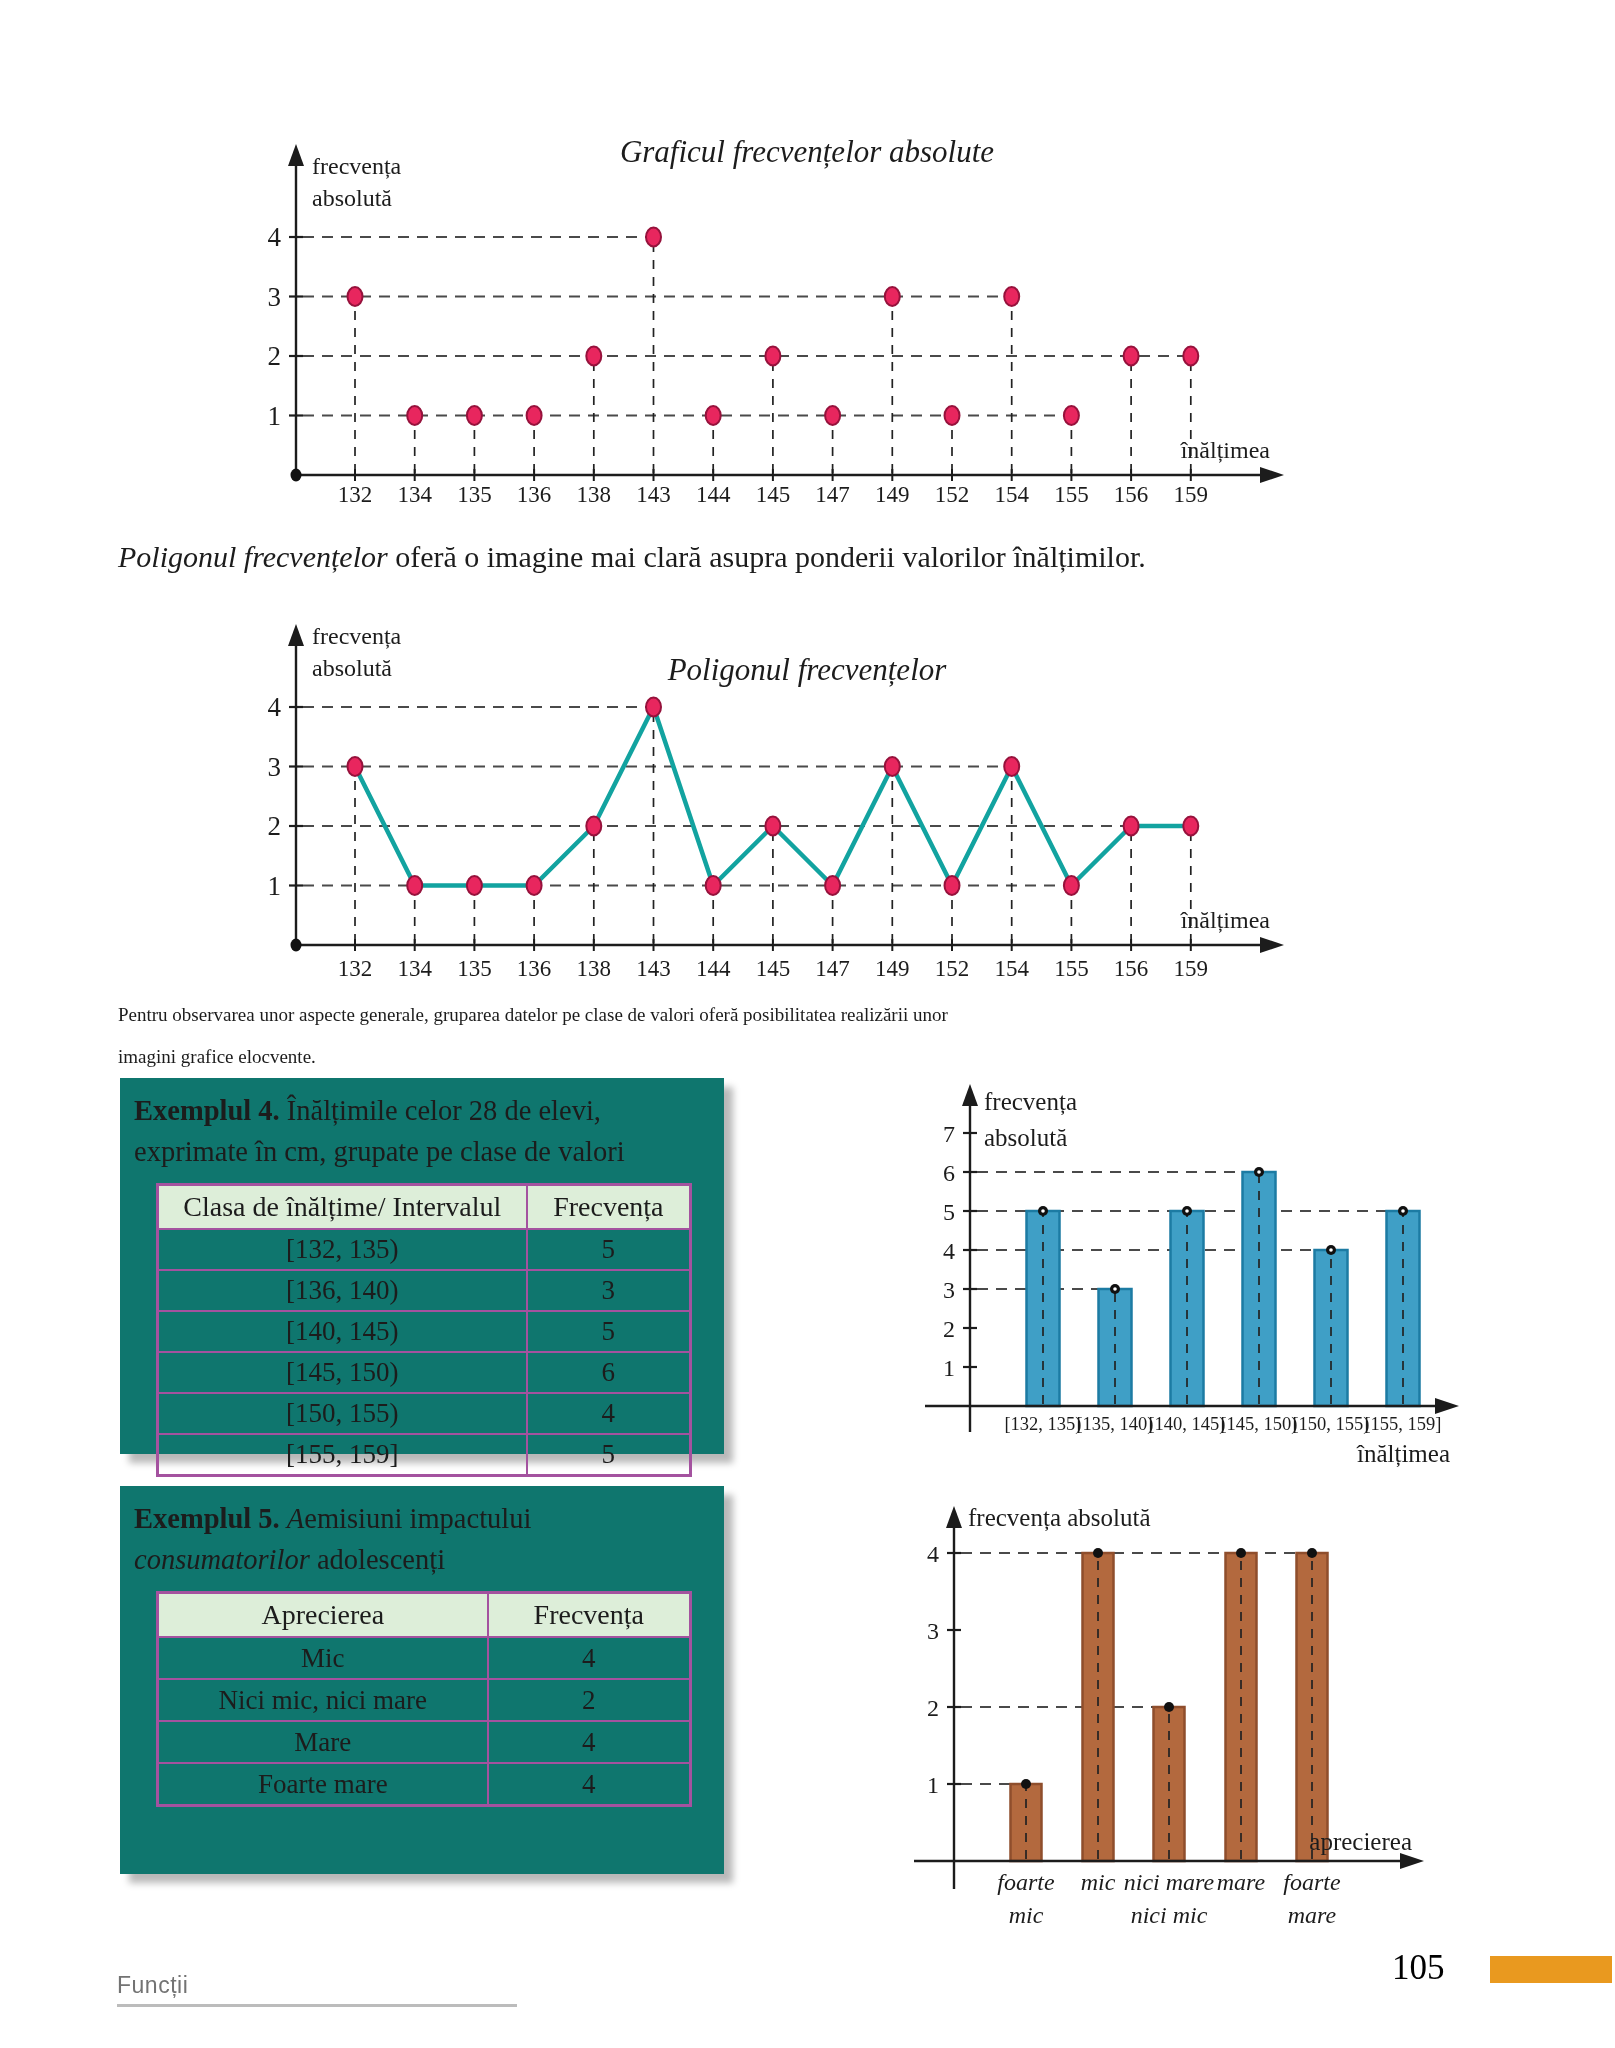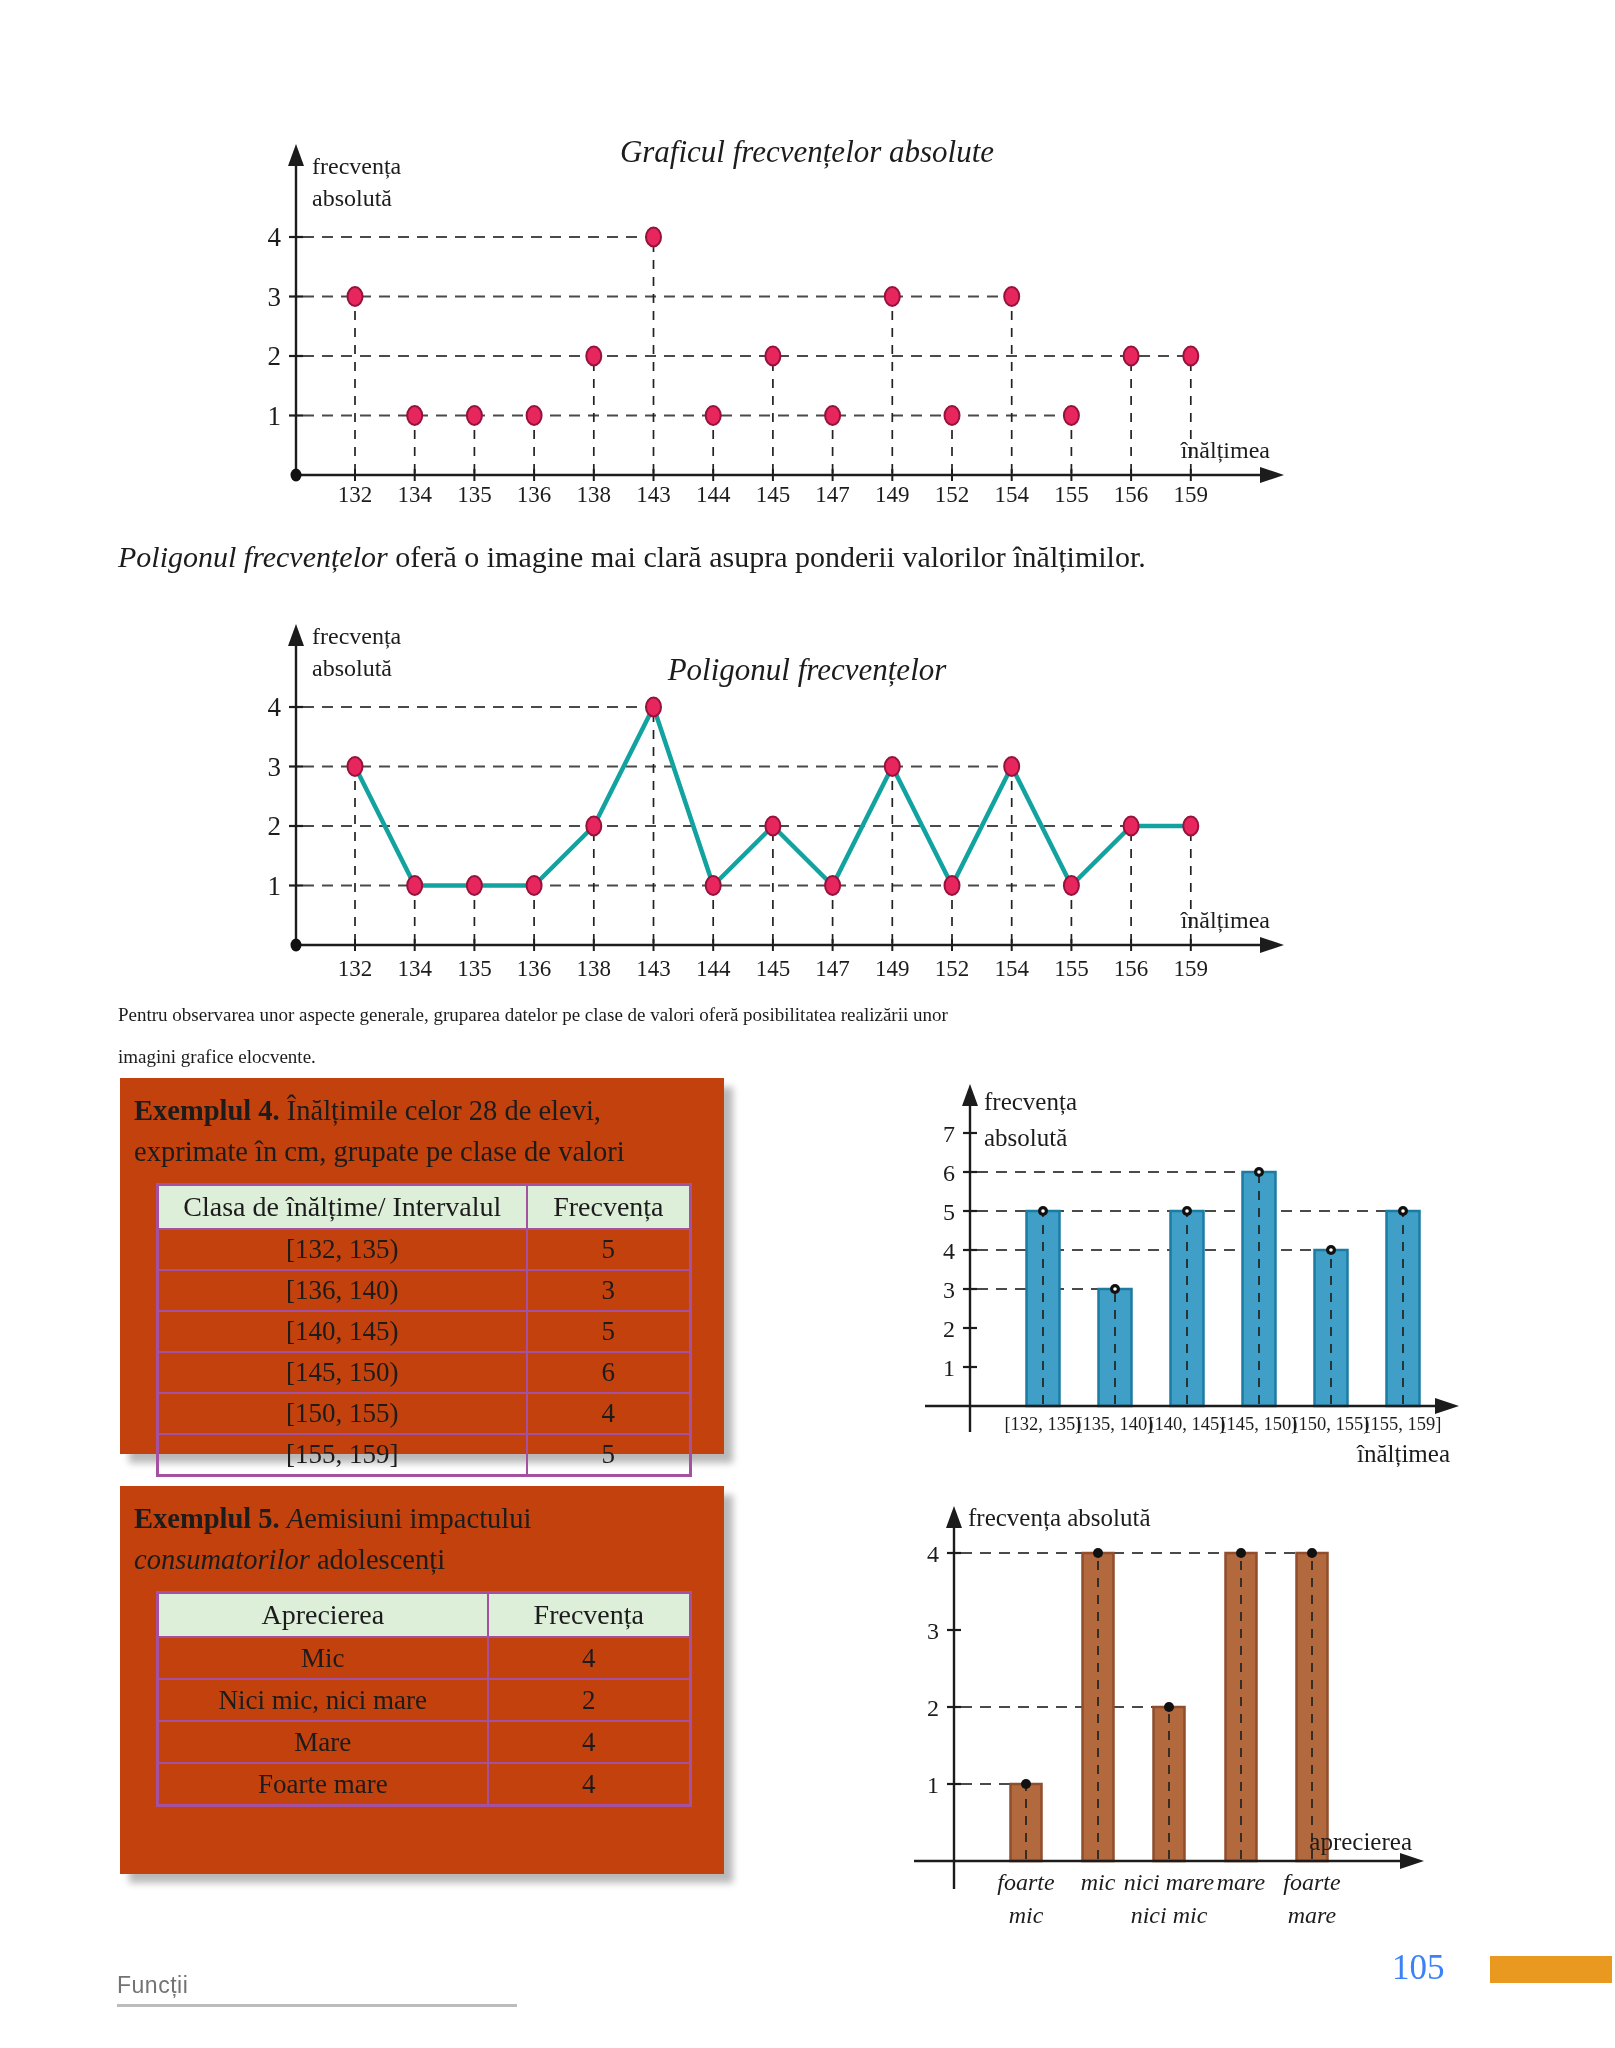--- a/index.html
+++ b/index.html
@@ -3,35 +3,35 @@
 <meta charset="utf-8">
 <style>
   html,body{margin:0;padding:0;background:#ffffff;}
   .page{position:relative;width:1615px;height:2048px;background:#ffffff;overflow:hidden;
         font-family:"Liberation Serif",serif;color:#1c1c1c;}
   svg{position:absolute;overflow:visible;}
   svg text{fill:#1c1c1c;font-family:"Liberation Serif",serif;}
   .sentence{position:absolute;left:118px;top:540px;font-size:30px;white-space:nowrap;}
   .paragraph{position:absolute;left:118px;top:994px;font-size:19px;line-height:42px;}
   .tline{white-space:nowrap;}
-  .example-box{position:absolute;left:120px;width:604px;background:#c2410c;
+  .example-box{position:absolute;left:120px;width:604px;background:#0f766e;
                box-shadow:9px 9px 7px rgba(0,0,0,0.28);padding:12px 22px 10px 14px;box-sizing:border-box;}
   .ex4{top:1078px;height:376px;}
   .ex5{top:1486px;height:388px;}
   .ex-heading{font-size:28.5px;line-height:41px;}
   .ex-table{border-collapse:collapse;border:3px solid #a4529f;margin:11px 10px 0 22px;table-layout:fixed;}
   .ex-table th,.ex-table td{border:2px solid #a4529f;text-align:center;vertical-align:middle;
                font-weight:normal;padding:0;}
   .ex-table th{background:#ddeed9;font-size:28px;height:42px;}
   .t4 td{font-size:27px;height:39px;}
   .t5 td{font-size:27px;height:40px;}
   .footer-section{position:absolute;left:117px;top:1972px;font-family:"Liberation Sans",sans-serif;
                font-size:23px;color:#737373;letter-spacing:0.5px;}
   .footer-rule{position:absolute;left:117px;top:2004px;width:400px;height:3px;background:#bcbcbc;}
-  .page-number{position:absolute;left:1392px;top:1948px;font-size:35px;color:#3b82f6;}
+  .page-number{position:absolute;left:1392px;top:1948px;font-size:35px;color:#000000;}
   .accent-bar{position:absolute;left:1490px;top:1956px;width:122px;height:27px;}
 </style>
 </head>
 <body>
 
 <div class="page">
 
   <svg style="left:150px;top:108px;" width="1190" height="424" viewBox="0 0 1190 424">
       <line x1="153" y1="307.5" x2="921.4000000000001" y2="307.5" stroke="#4a4a4a" stroke-width="2" stroke-dasharray="11 8"></line>
       <line x1="153" y1="248" x2="1040.8000000000002" y2="248" stroke="#4a4a4a" stroke-width="2" stroke-dasharray="11 8"></line>

